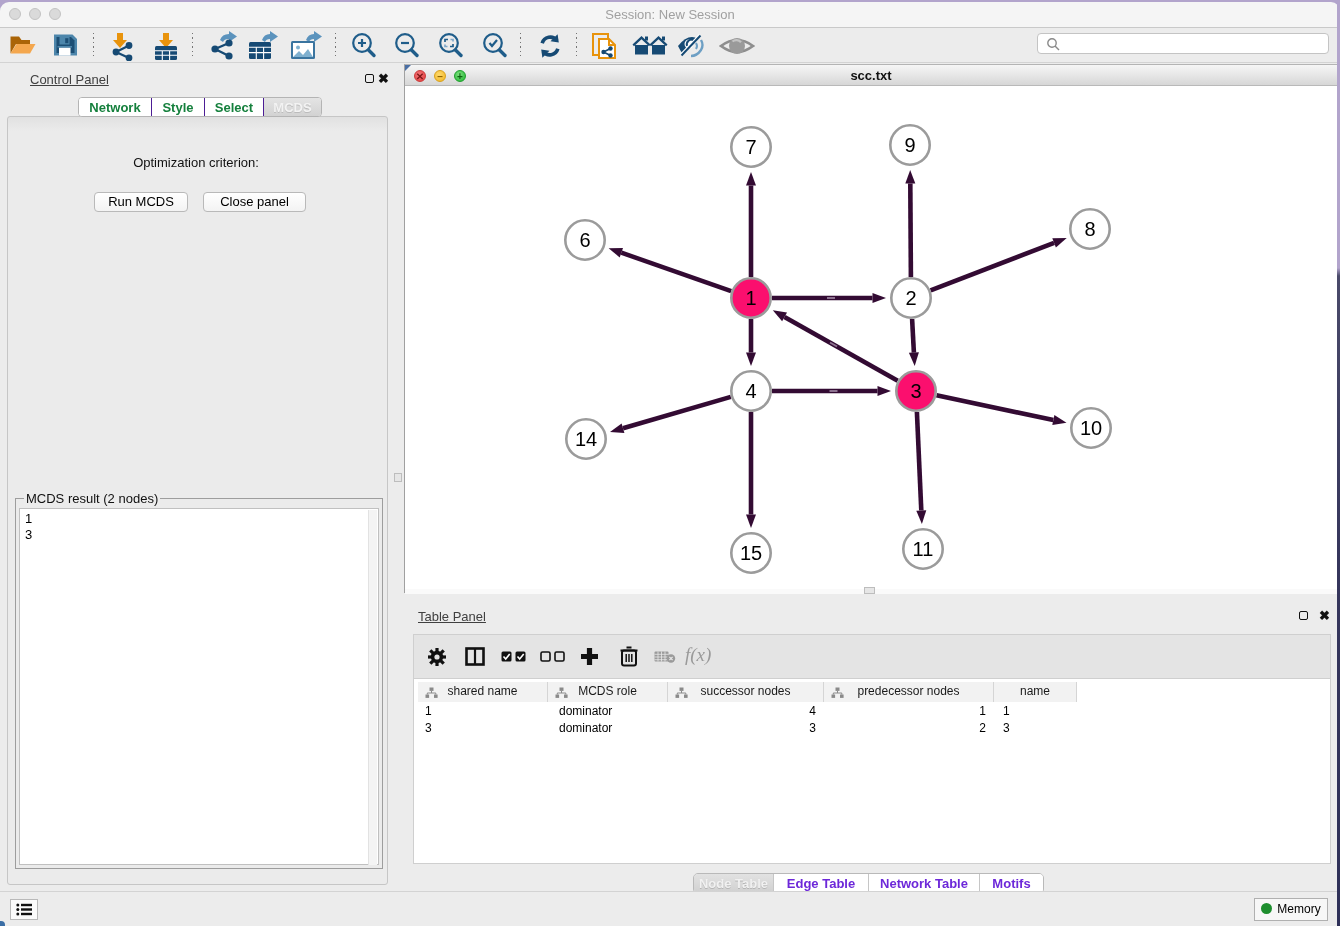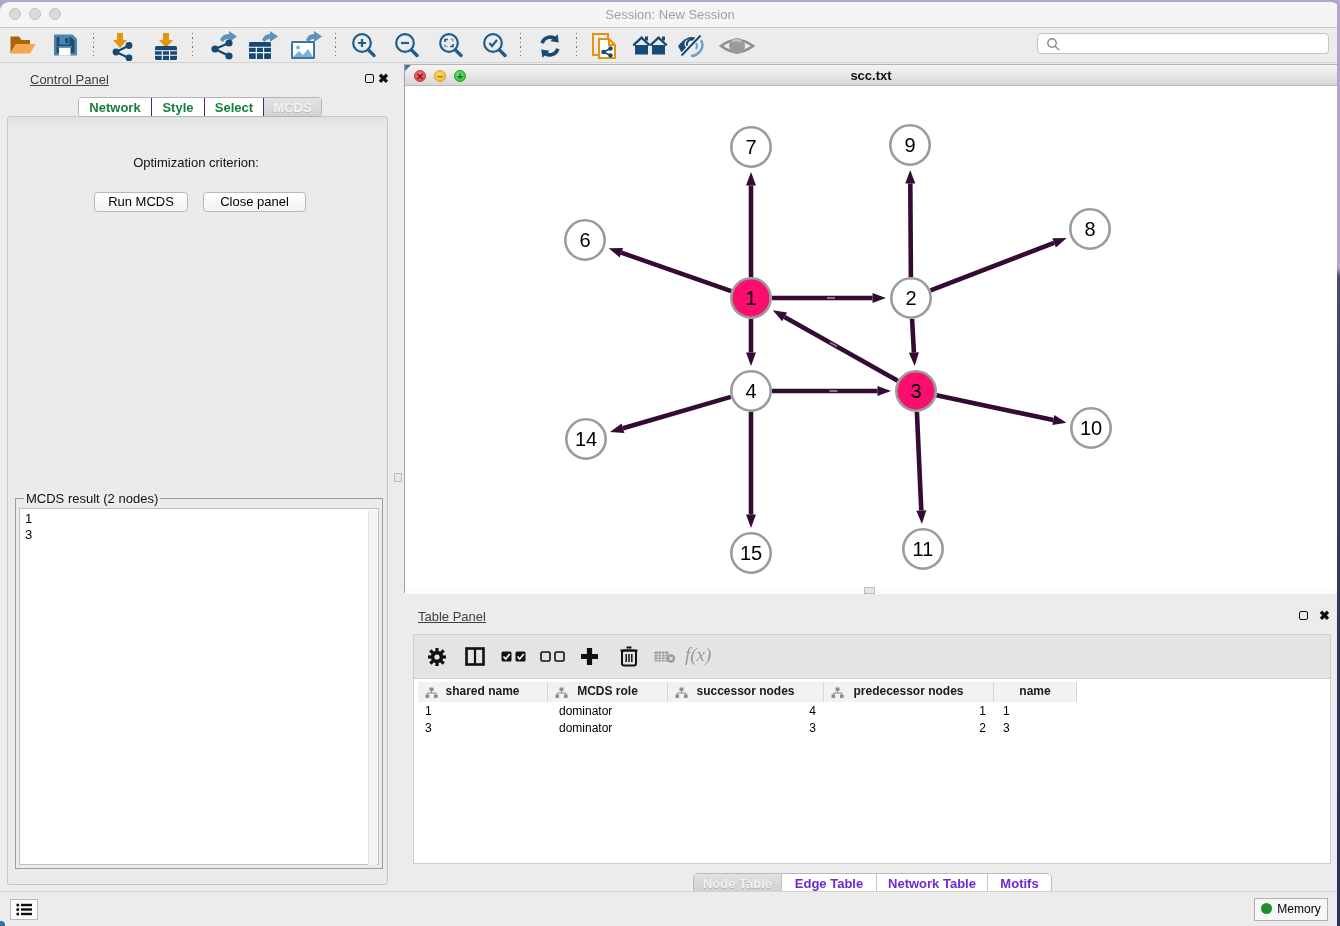--- a/index.html
+++ b/index.html
@@ -34,21 +34,21 @@
 
 #netwin { left:404px; top:64px; width:933px; height:529px; background:#fff; border-left:1px solid #a0a0a0; border-top:1px solid #b4b4b4; }
 #nettitle { position:absolute; left:0; top:0; width:100%; height:21px; background:linear-gradient(#f6f6f6,#d7d7d7); border-bottom:1px solid #b9b9b9; }
 #nettitle .t { position:absolute; width:100%; text-align:center; top:3px; font-size:13px; font-weight:bold; color:#111; }
 .mac { position:absolute; top:5px; width:12px; height:12px; border-radius:50%; font-size:10px; font-weight:bold; text-align:center; line-height:12px; }
 #netcanvas { position:absolute; left:0; top:22px; width:932px; height:502px; background:#fff; overflow:hidden; }
 
 #tpanel { left:404px; top:588px; width:933px; height:299px; background:#ececec;margin-top:12px; }
 #tptools { position:absolute; left:9px; top:34px; width:918px; height:44px; background:#e4e4e4; border:1px solid #cfcfcf; border-bottom:none; }
 #ttable { position:absolute; left:9px; top:78px; width:918px; height:186px; background:#fff; border:1px solid #cfcfcf; }
-.th { position:absolute; top:3px; height:20px; background:#f2f2f2; border-right:1px solid #d5d5d5; font-size:12px; text-align:center; line-height:19px; color:#1a1a1a;font-weight:bold; }
+.th { position:absolute; top:3px; height:20px; background:#f2f2f2; border-right:1px solid #d5d5d5; font-size:12px; text-align:center; line-height:19px; color:#1a1a1a; }
 .td { position:absolute; font-size:12px; color:#000; height:17px; line-height:17px; }
 #ttabs { position:absolute; left:289px; top:273px; height:21px; display:flex; border:1px solid #b9b9b9; border-radius:5px; overflow:hidden; }
 #ttabs div { flex:none; font-size:13px; font-weight:bold; line-height:20px; text-align:center; background:#fff; border-right:1px solid #c6c6c6; color:#6d28d9; }
 #ttabs div:first-child { background:linear-gradient(#e2e2e2,#d0d0d0); color:#f1f1f1; text-shadow:0 1px 0 #b5b5b5; }
 #ttabs div:last-child { border-right:none; }
 
 #statusbar { left:0; top:891px; width:1340px; height:35px; background:#ececec; border-top:1px solid #d3d3d3; }
 #listbtn { position:absolute; left:10px; top:7px; width:28px; height:21px; background:#fbfbfb; border:1px solid #b9b9b9; }
 #membtn { position:absolute; left:1254px; top:6px; width:74px; height:23px; background:#f7f7f7; border:1px solid #b0b0b0; font-size:12px; text-align:center; line-height:21px; color:#000; }
 </style>
@@ -379,21 +379,21 @@
       <div class="td" style="left:254px;top:24px;width:148px;text-align:right">4</div>
       <div class="td" style="left:410px;top:24px;width:162px;text-align:right">1</div>
       <div class="td" style="left:589px;top:24px;">1</div>
       <div class="td" style="left:11px;top:41px;">3</div>
       <div class="td" style="left:145px;top:41px;">dominator</div>
       <div class="td" style="left:254px;top:41px;width:148px;text-align:right">3</div>
       <div class="td" style="left:410px;top:41px;width:162px;text-align:right">2</div>
       <div class="td" style="left:589px;top:41px;">3</div>
     </div>
   <div id="ttabs">
-    <div style="width:88px">Node Table</div>
+    <div style="width:80px">Node Table</div>
     <div style="width:95px">Edge Table</div>
     <div style="width:111px">Network Table</div>
     <div style="width:63px">Motifs</div>
   </div>
 </div>
 
 <div class="abs" id="statusbar">
   <div id="listbtn">
       <svg width="16" height="13" viewBox="0 0 16 13" style="position:absolute;left:5px;top:3px">
         <g fill="#111">

